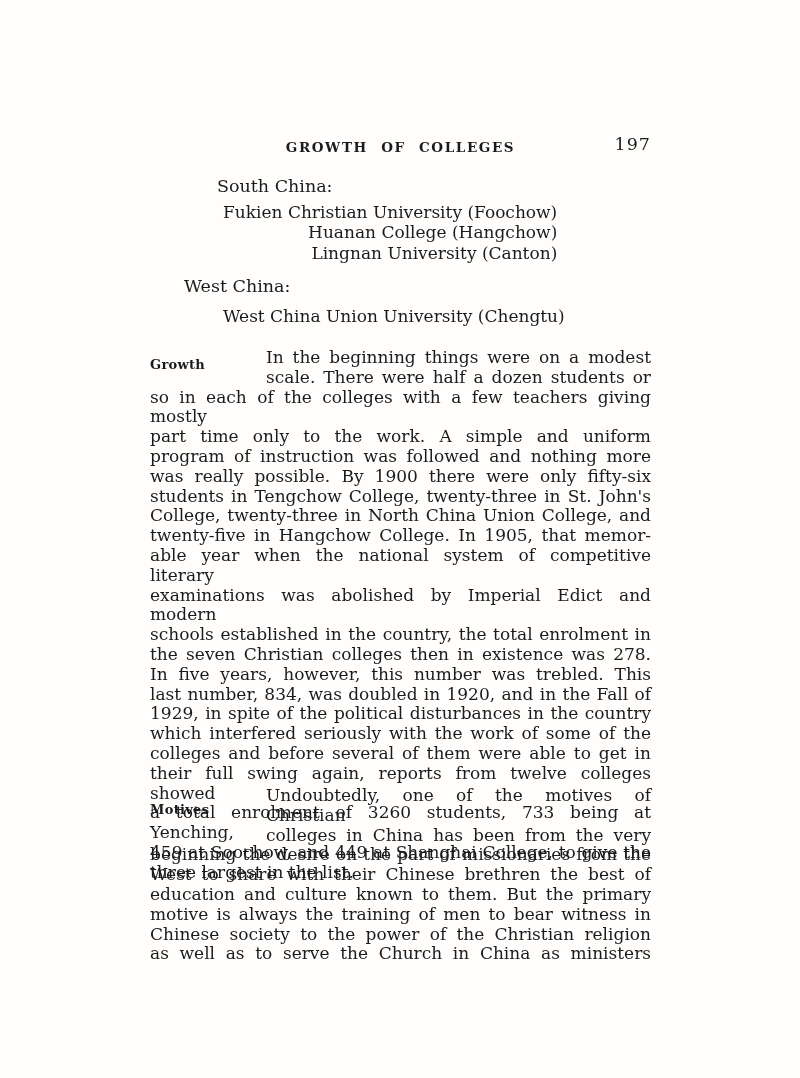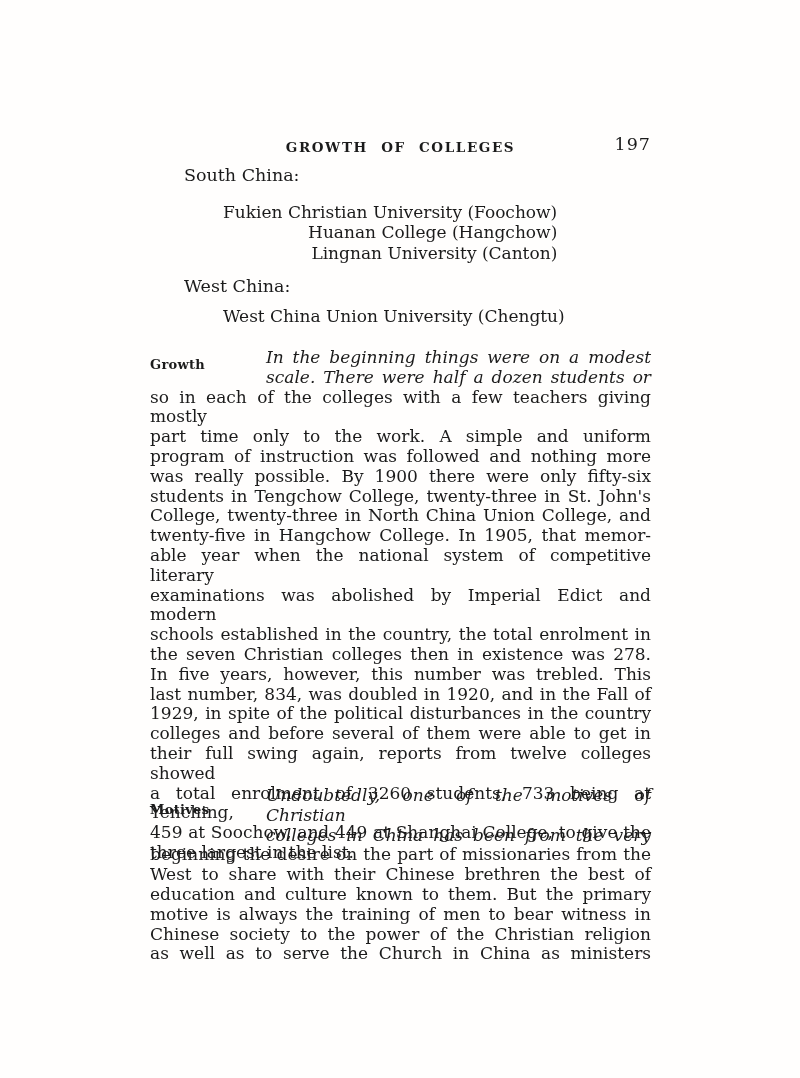--- a/index.html
+++ b/index.html
@@ -39,21 +39,21 @@
     letter-spacing: 1px;
     margin-left: 44px;
   }
   
   .region-heading {
     position: absolute;
     left: 184px;
     font-size: 17.5px;
     white-space: nowrap;
   }
-  .heading-south { top: 165px; }
+  .heading-south { top: 176px; margin-left: 33px; }
   .heading-west  { top: 276px; }
   .college-list {
     position: absolute;
     left: 223px;
     font-size: 17px;
   }
   .list-south { top: 202px; }
   .list-west  { top: 306px; }
   .college-list .tline {
     line-height: 20.3px;
@@ -79,21 +79,20 @@
   .para-1 .sidenote { top: 9px; }
   .para-2 .sidenote { top: 16px; text-align: center; }
   .para-lines .tline {
     line-height: 19.8px;
     text-align: justify;
     text-align-last: justify;
   }
   
   .para-lines .tline:nth-child(-n+2) {
     margin-left: 116px;
-    font-style: italic;
   }
   
   .flush-last .tline:last-child {
     text-align: right;
     text-align-last: left;
   }
 </style>
 </head>
 <body>
 
@@ -128,20 +127,21 @@
         <div class="tline">students in Tengchow College, twenty-three in St. John's</div>
         <div class="tline">College, twenty-three in North China Union College, and</div>
         <div class="tline">twenty-five in Hangchow College. In 1905, that memor-</div>
         <div class="tline">able year when the national system of competitive literary</div>
         <div class="tline">examinations was abolished by Imperial Edict and modern</div>
         <div class="tline">schools established in the country, the total enrolment in</div>
         <div class="tline">the seven Christian colleges then in existence was 278.</div>
         <div class="tline">In five years, however, this number was trebled. This</div>
         <div class="tline">last number, 834, was doubled in 1920, and in the Fall of</div>
         <div class="tline">1929, in spite of the political disturbances in the country</div>
+        <div class="tline">which interfered seriously with the work of some of the</div>
         <div class="tline">colleges and before several of them were able to get in</div>
         <div class="tline">their full swing again, reports from twelve colleges showed</div>
         <div class="tline">a total enrolment of 3260 students, 733 being at Yenching,</div>
         <div class="tline">459 at Soochow, and 449 at Shanghai College, to give the</div>
         <div class="tline">three largest in the list.</div>
       </div>
   </div>
 
   <div class="para para-2">
     <span class="sidenote">Motives</span>

